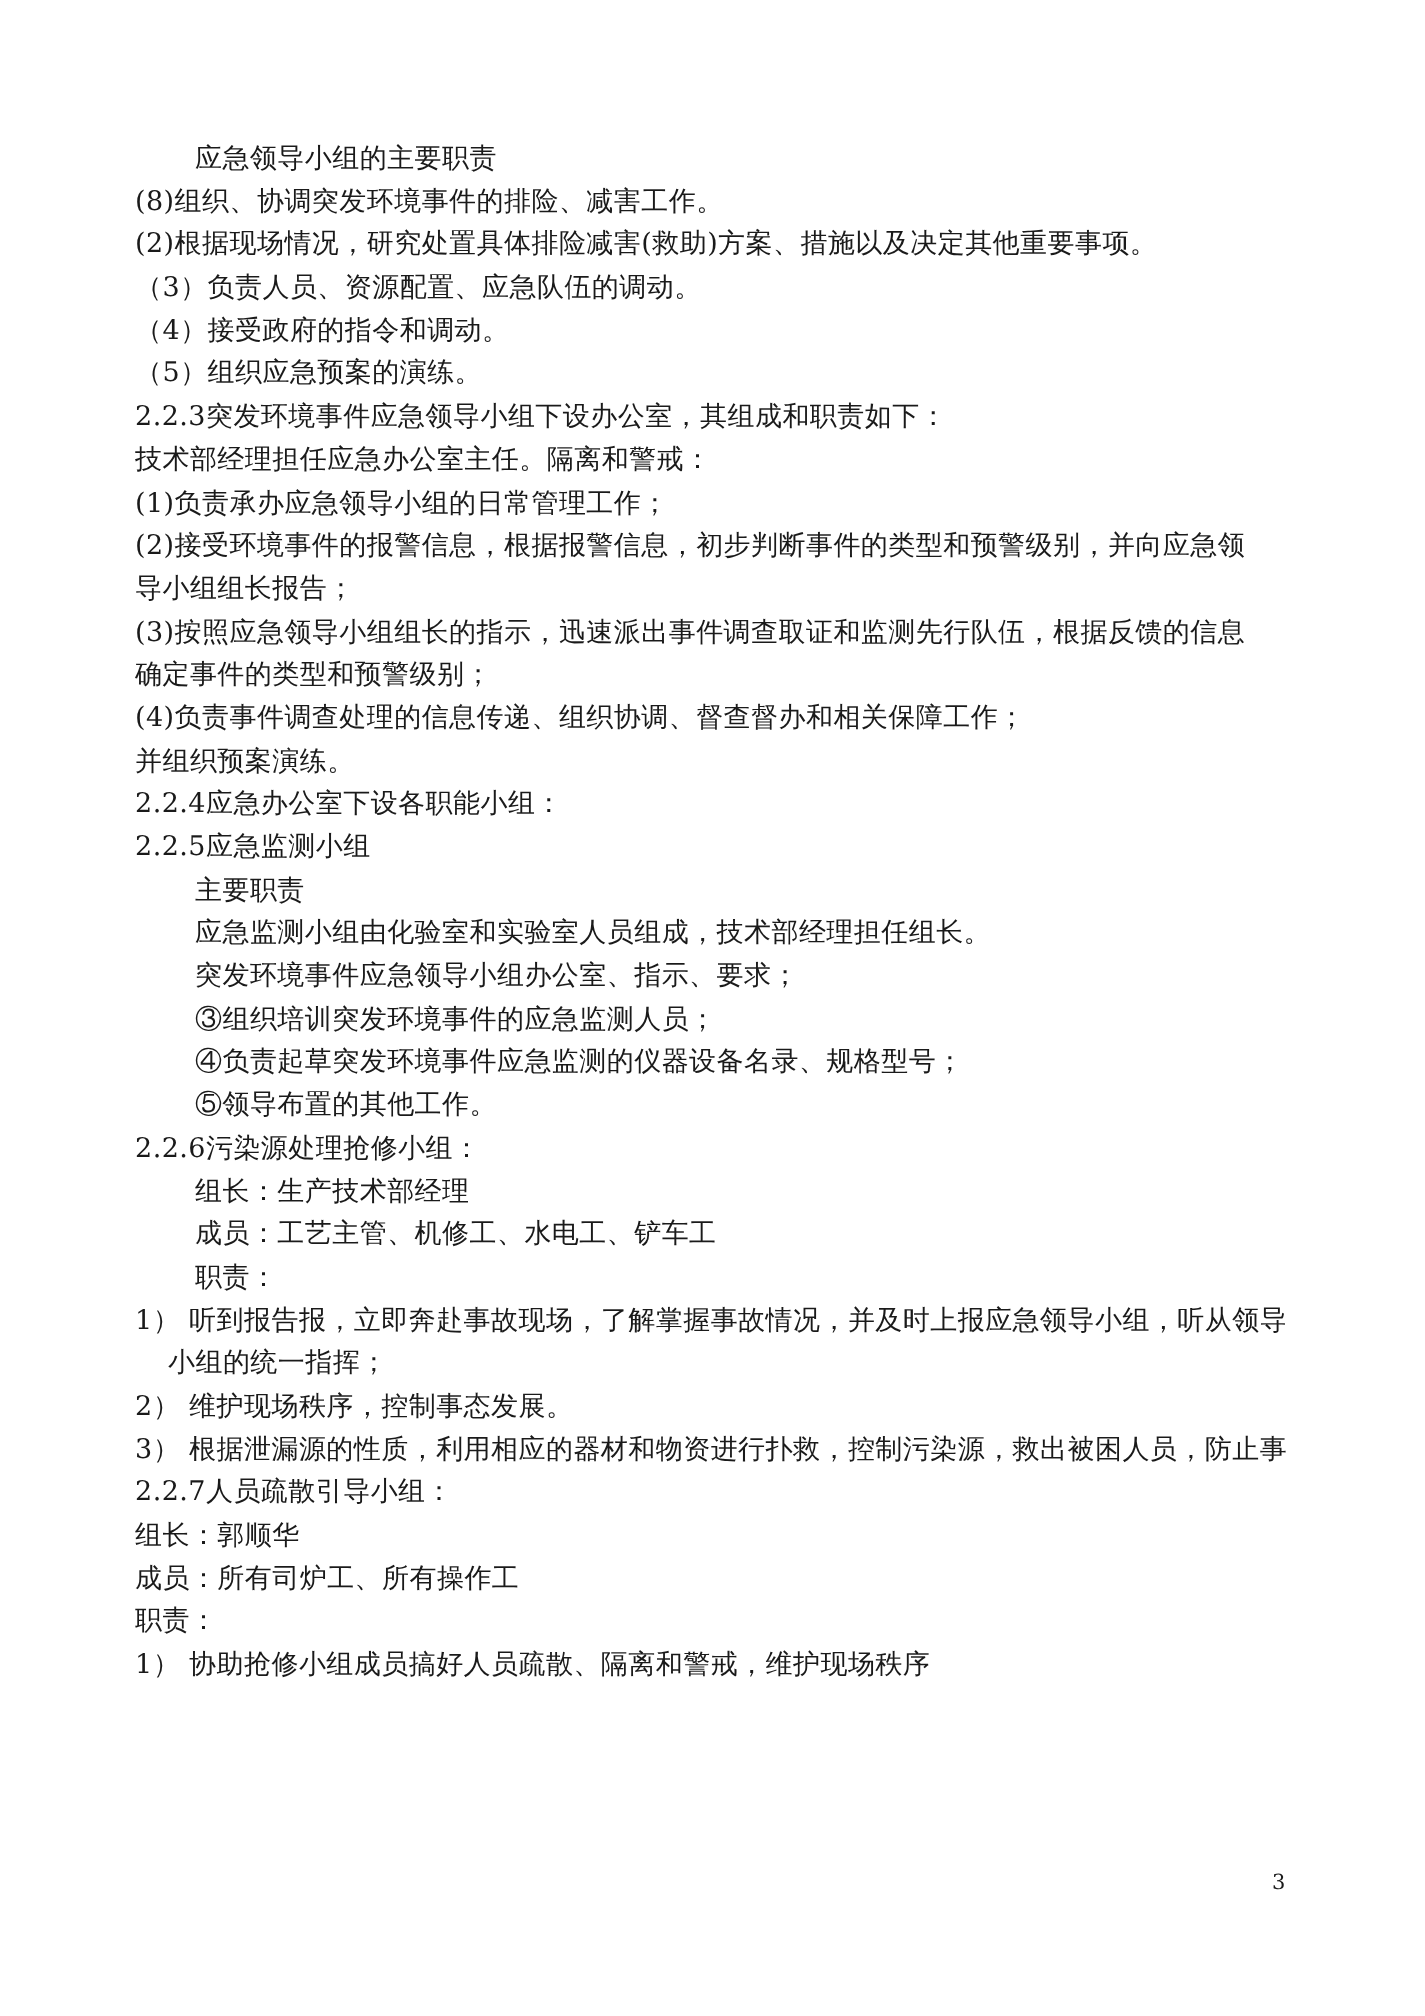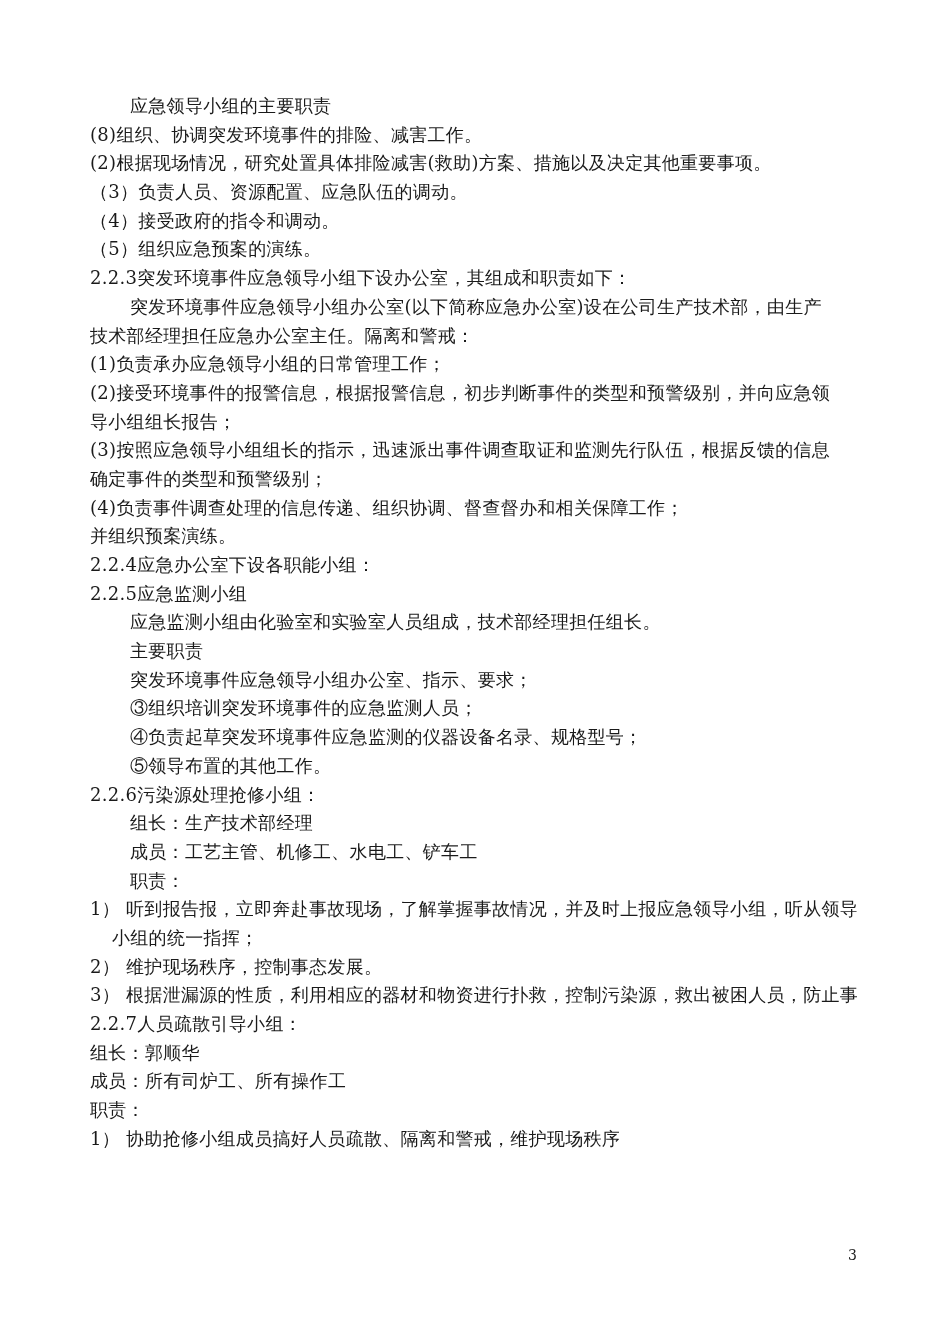--- a/index.html
+++ b/index.html
@@ -15,33 +15,32 @@
 <body>
 
 <div class="page" id="page">
     <div class="line ind2">应急领导小组的主要职责</div>
     <div class="line ">(8)组织、协调突发环境事件的排险、减害工作。</div>
     <div class="line ">(2)根据现场情况，研究处置具体排险减害(救助)方案、措施以及决定其他重要事项。</div>
     <div class="line ">（3）负责人员、资源配置、应急队伍的调动。</div>
     <div class="line ">（4）接受政府的指令和调动。</div>
     <div class="line ">（5）组织应急预案的演练。</div>
     <div class="line ">2.2.3突发环境事件应急领导小组下设办公室，其组成和职责如下：</div>
-    <div class="line ind2">突发环境事件应急领导小组办公室(以下简称应急办公室)设在公司生产技术部，由生产</div>
     <div class="line ">技术部经理担任应急办公室主任。隔离和警戒：</div>
     <div class="line ">(1)负责承办应急领导小组的日常管理工作；</div>
     <div class="line ">(2)接受环境事件的报警信息，根据报警信息，初步判断事件的类型和预警级别，并向应急领</div>
     <div class="line ">导小组组长报告；</div>
     <div class="line ">(3)按照应急领导小组组长的指示，迅速派出事件调查取证和监测先行队伍，根据反馈的信息</div>
     <div class="line ">确定事件的类型和预警级别；</div>
     <div class="line ">(4)负责事件调查处理的信息传递、组织协调、督查督办和相关保障工作；</div>
     <div class="line ">并组织预案演练。</div>
     <div class="line ">2.2.4应急办公室下设各职能小组：</div>
     <div class="line ">2.2.5应急监测小组</div>
+    <div class="line ind2">主要职责</div>
     <div class="line ind2">应急监测小组由化验室和实验室人员组成，技术部经理担任组长。</div>
-    <div class="line ind2">主要职责</div>
     <div class="line ind2">突发环境事件应急领导小组办公室、指示、要求；</div>
     <div class="line ind2">③组织培训突发环境事件的应急监测人员；</div>
     <div class="line ind2">④负责起草突发环境事件应急监测的仪器设备名录、规格型号；</div>
     <div class="line ind2">⑤领导布置的其他工作。</div>
     <div class="line ">2.2.6污染源处理抢修小组：</div>
     <div class="line ind2">组长：生产技术部经理</div>
     <div class="line ind2">成员：工艺主管、机修工、水电工、铲车工</div>
     <div class="line ind2">职责：</div>
     <div class="line ">1） 听到报告报，立即奔赴事故现场，了解掌握事故情况，并及时上报应急领导小组，听从领导</div>
     <div class="line ind3">小组的统一指挥；</div>

